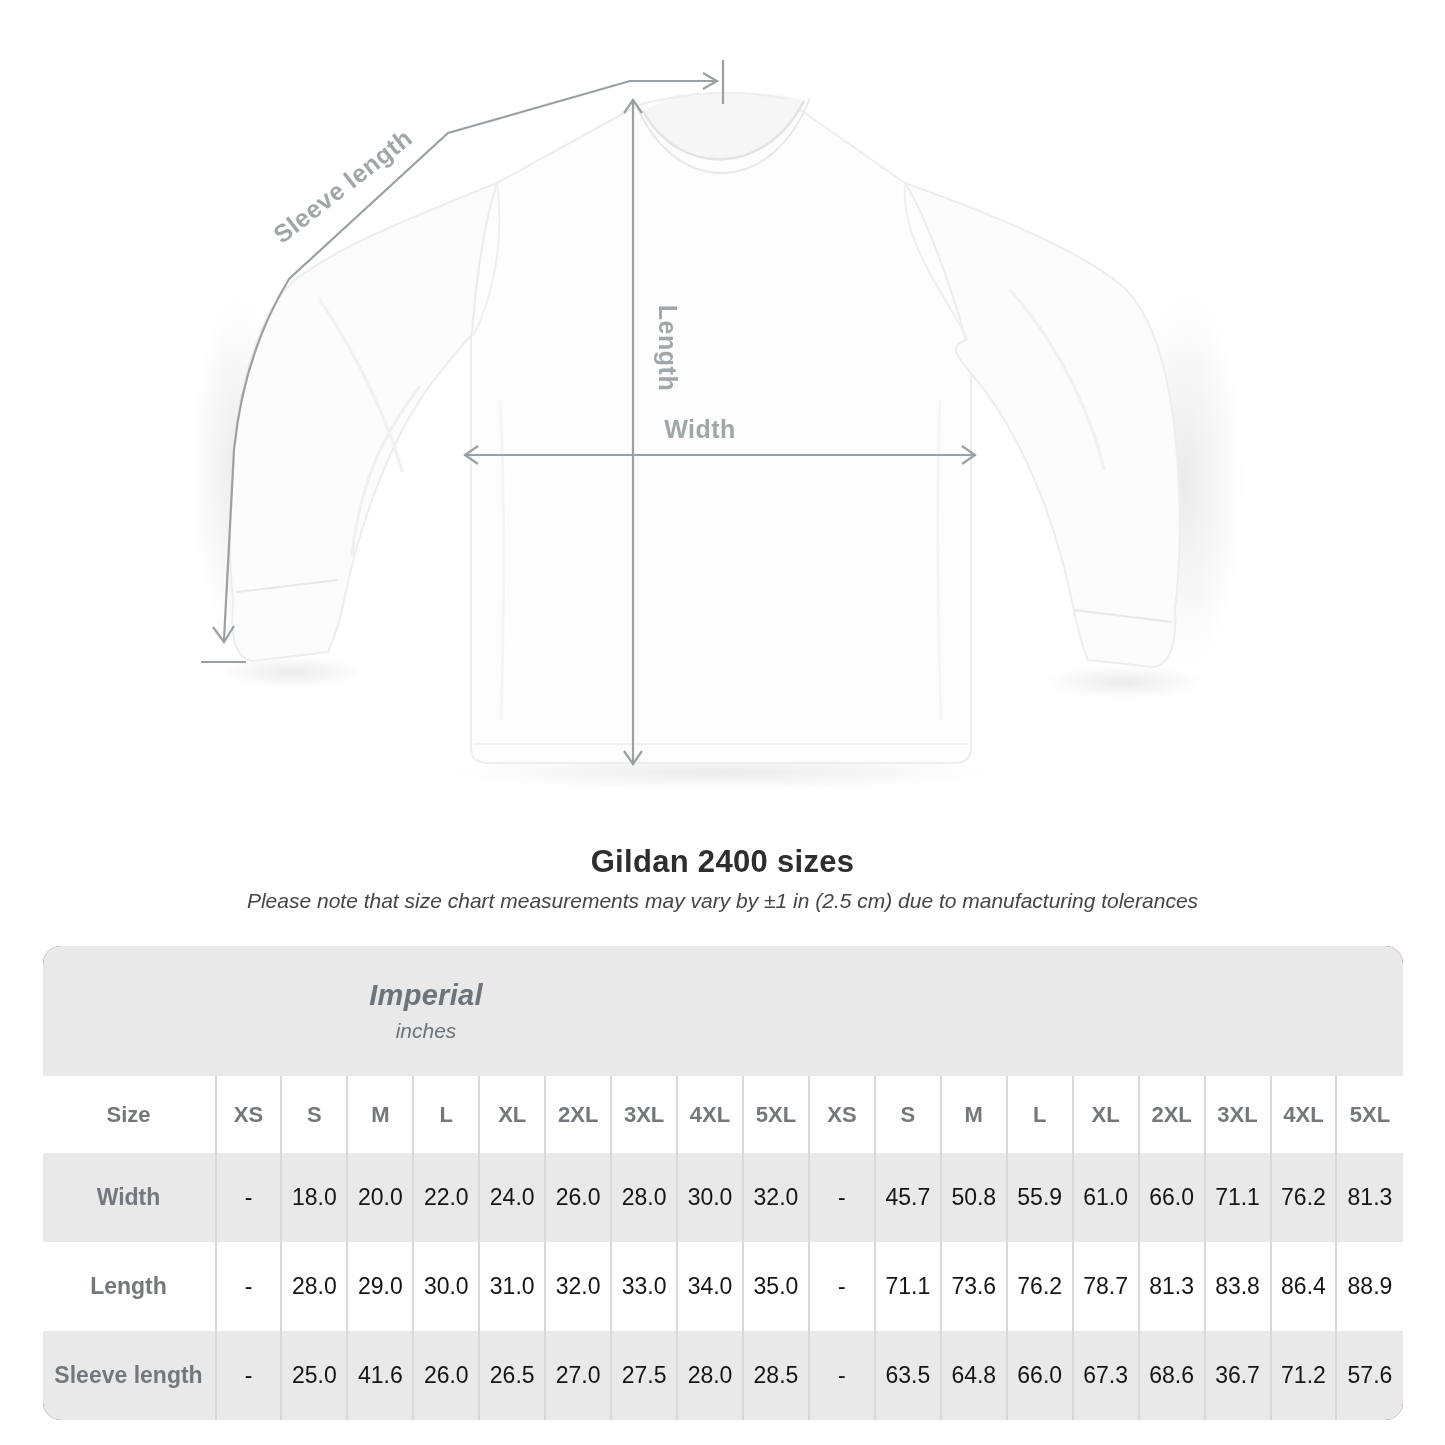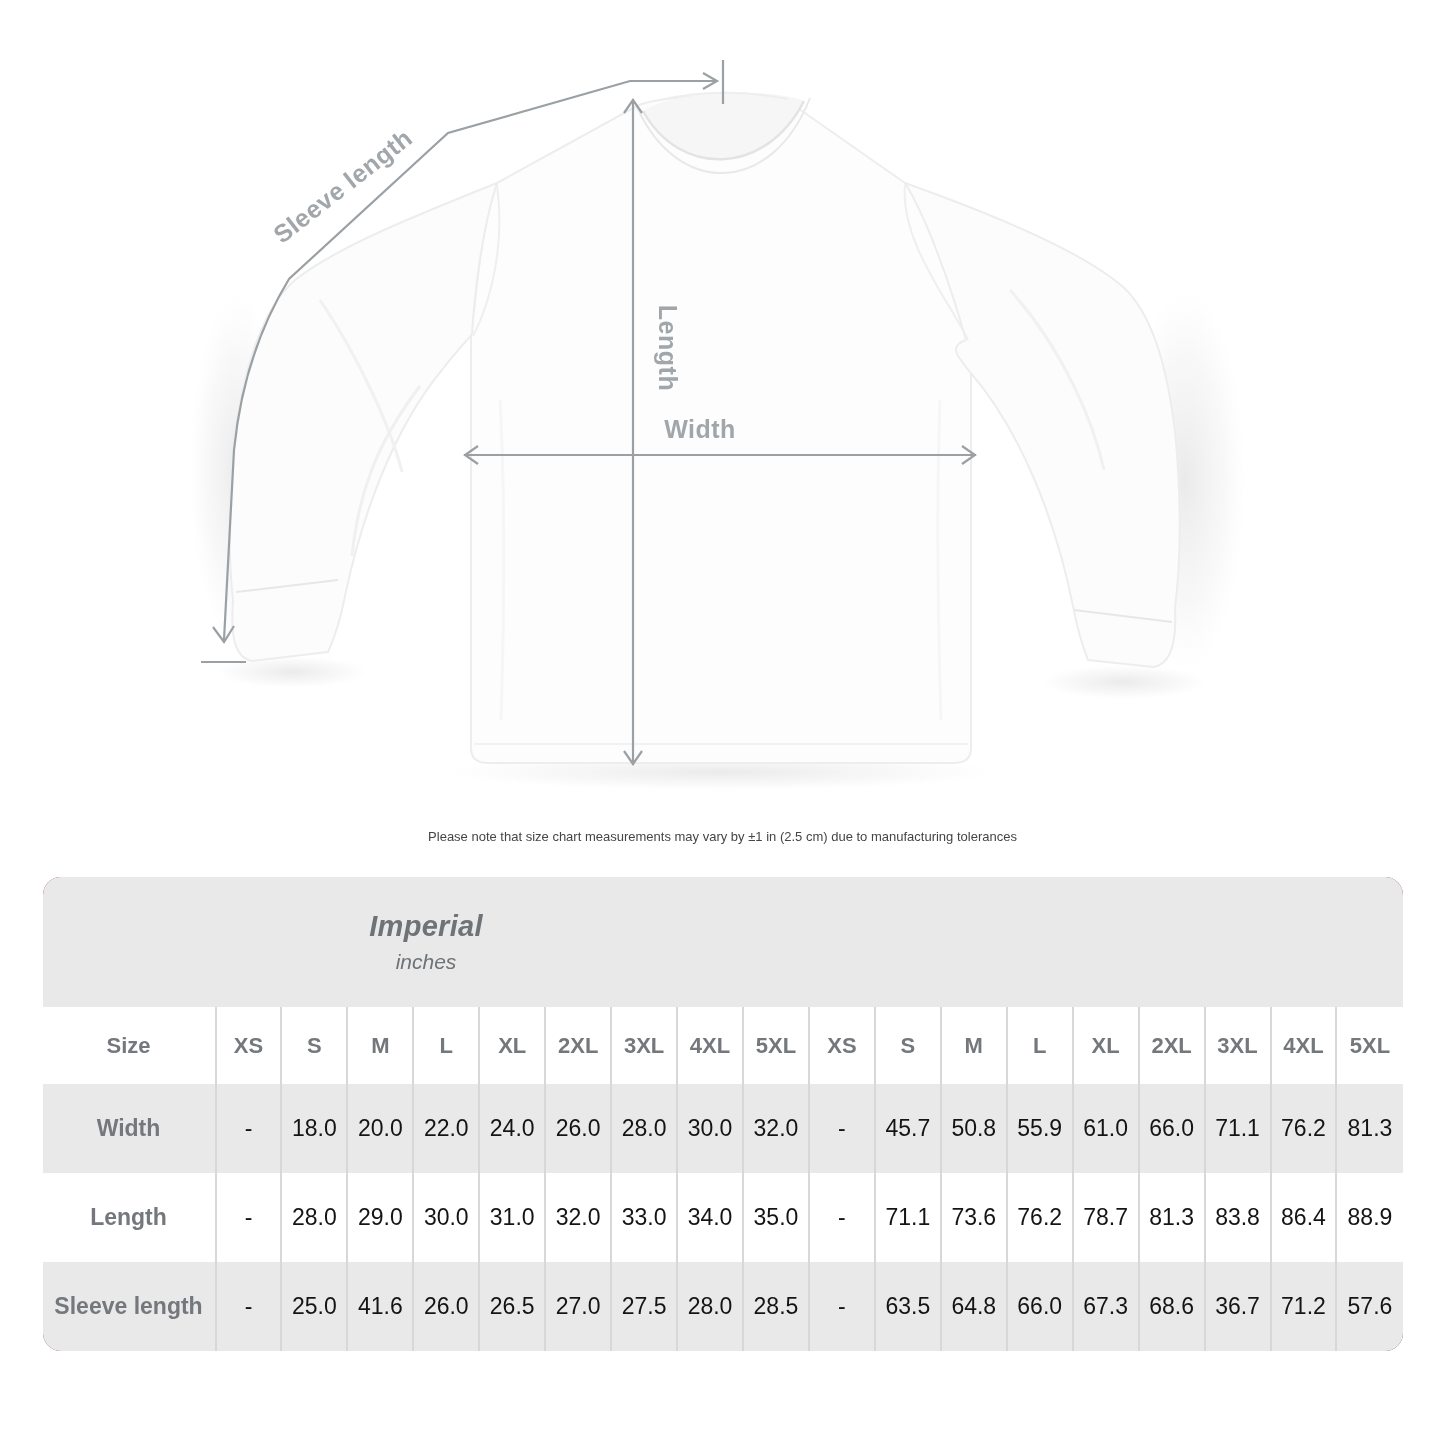--- a/index.html
+++ b/index.html
@@ -12,22 +12,22 @@
     font-family:"Liberation Sans", sans-serif;
     font-size:25px;font-weight:bold;letter-spacing:.5px;
     fill:var(--diagram-label,#a0a6aa);
   }
   .measure{stroke:var(--arrow,#9aa0a4);stroke-width:2.2;fill:none;}
   .page-title{
     margin:24px 0 0;text-align:center;
     font-size:31px;font-weight:bold;color:var(--title-ink,#2e2e2e);letter-spacing:.3px;
   }
   .page-subtitle{
-    margin:9px 0 0;text-align:center;
-    font-size:13px;color:var(--subtitle-ink,#454545);
+    margin:9px 0 0;text-align:center;font-style:italic;
+    font-size:21px;color:var(--subtitle-ink,#454545);
   }
   .card{
     margin:33px auto 16px;width:1360px;border-radius:18px;overflow:hidden;
     background:#7f1d1d;
   }
   .units-band{display:flex;height:130px;background:var(--shade,#e9e9e9);}
   .units-band .half{display:flex;flex-direction:column;align-items:center;justify-content:center;gap:7px;}
   .half.imperial{width:767px;}
   .half.metric{flex:1;}
   .unit-name{font-size:29px;font-weight:bold;font-style:italic;color:var(--unit-ink,#6d7377);letter-spacing:.3px;}
@@ -141,20 +141,21 @@
     </g>
 
     <g>
       <line class="measure" x1="464" y1="455" x2="976" y2="455"></line>
       <path class="measure" d="M 478,446 L 465,455 L 478,464"></path>
       <path class="measure" d="M 962,446 L 975,455 L 962,464"></path>
       <text class="diagram-label" x="700" y="438" text-anchor="middle">Width</text>
     </g>
   </svg>
 
+  <h1 class="page-title">Gildan 2400 sizes</h1>
   <p class="page-subtitle">Please note that size chart measurements may vary by ±1 in (2.5 cm) due to manufacturing tolerances</p>
 
   <div class="card">
     <div class="units-band">
       <div class="half imperial">
         <div class="unit-name">Imperial</div>
         <div class="unit-sub">inches</div>
       </div>
     </div>
     <table class="sizes">

